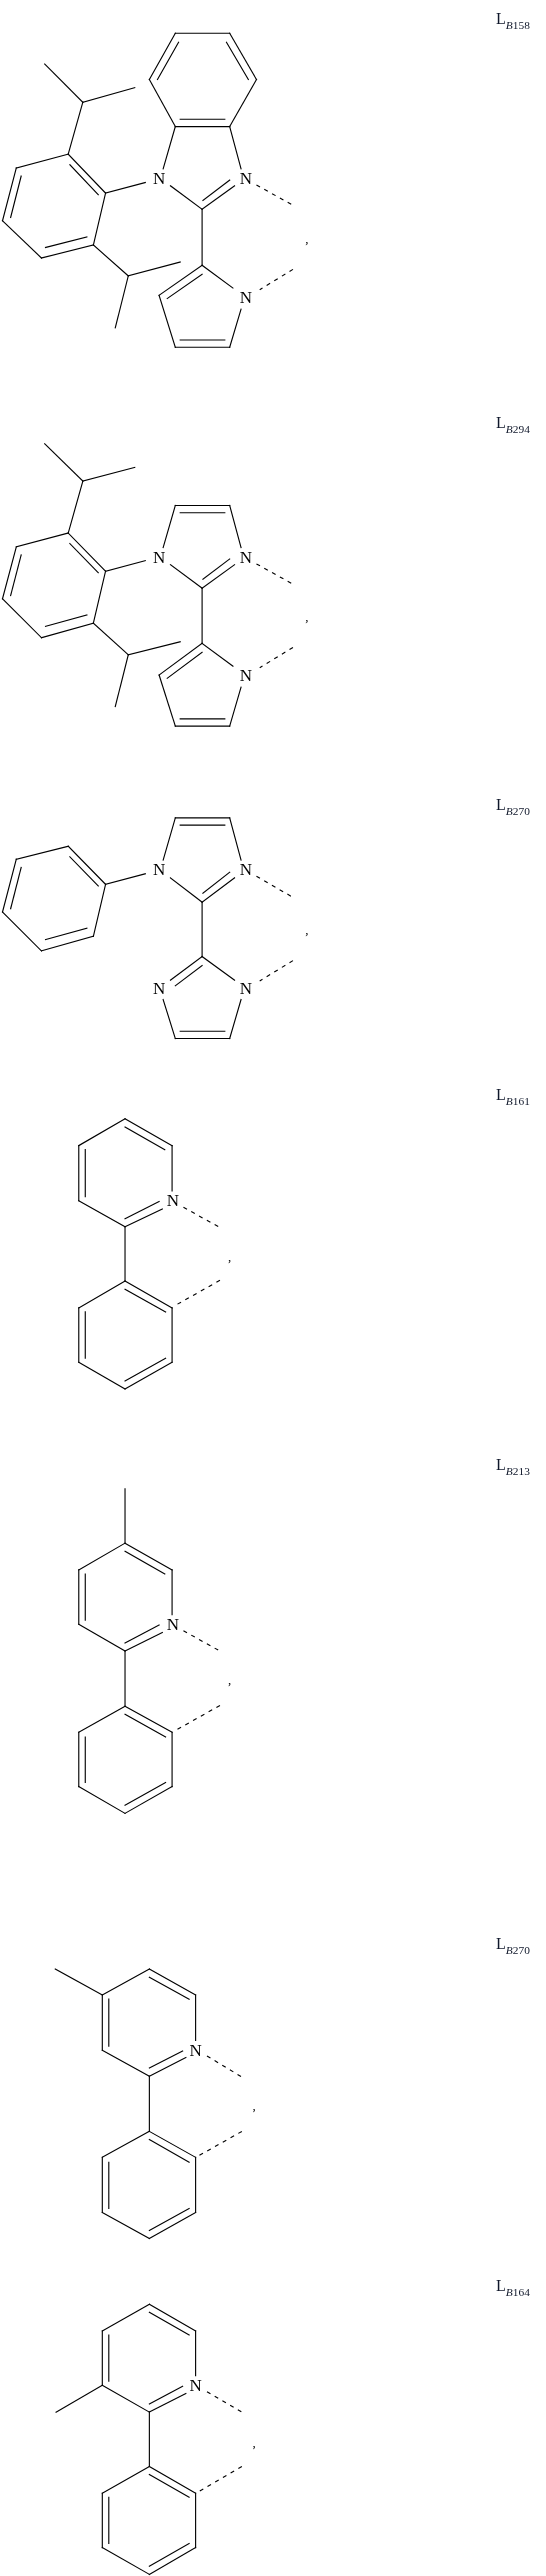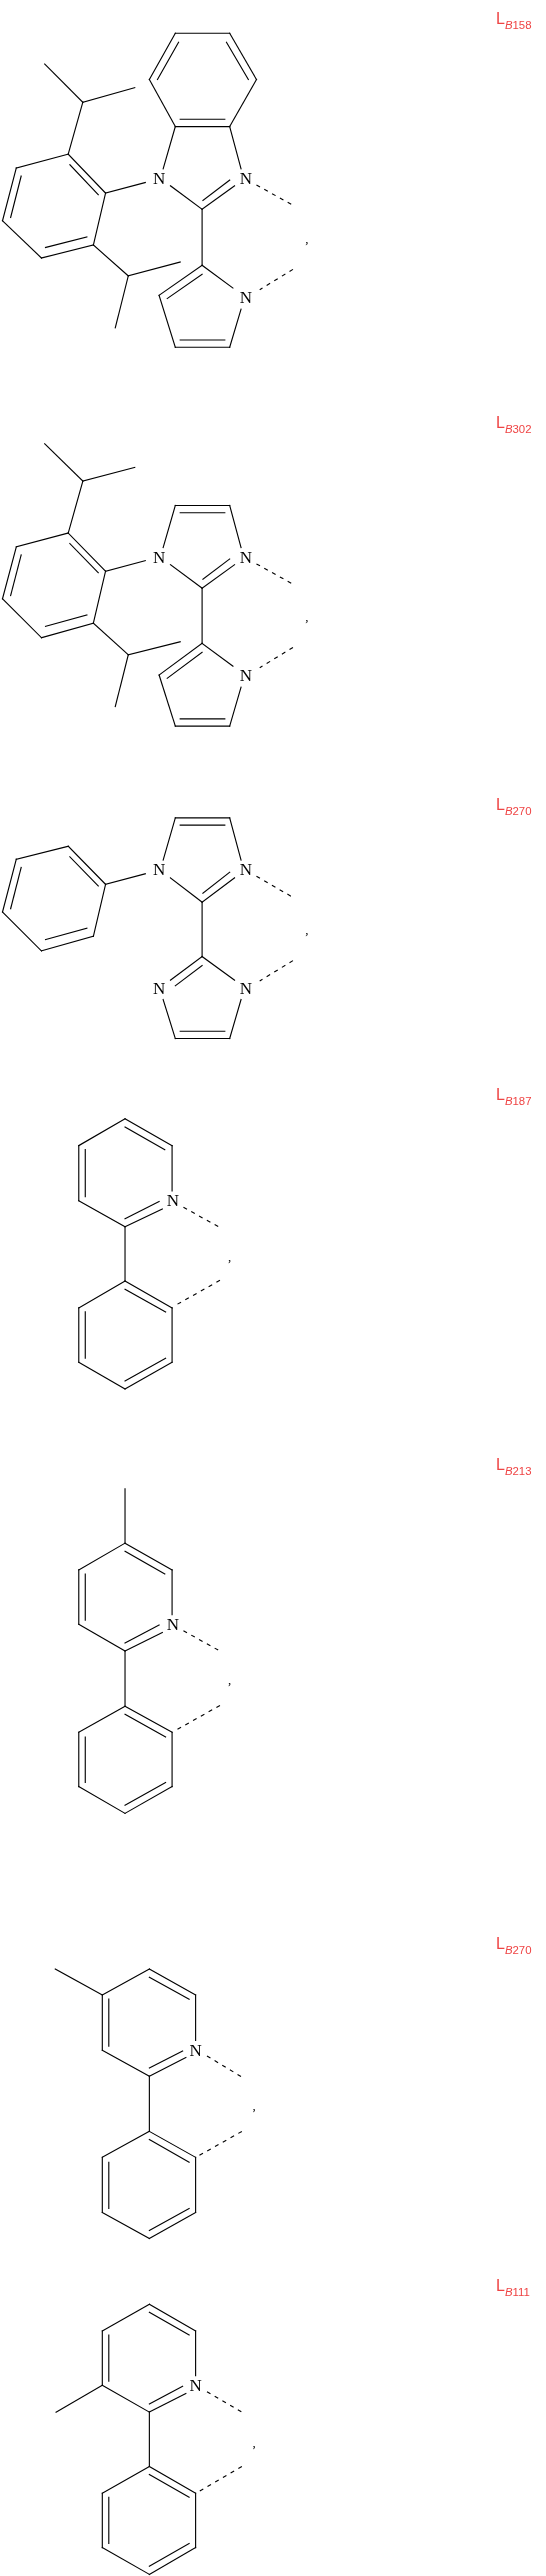--- a/index.html
+++ b/index.html
@@ -2,47 +2,47 @@
 <html style="font-size:13px"><head>
 <meta charset="utf-8">
 <style>
   html, body { margin: 0; padding: 0; background: #ffffff; }
   body { width: 547px; height: 2576px; position: relative; overflow: hidden; font-family: "Liberation Serif", "DejaVu Serif", serif; }
   svg.mol { position: absolute; left: 0; top: 0; width: 547px; height: 2576px; }
   svg.mol line { stroke: #000000; stroke-width: 1.4; stroke-linecap: square; }
   svg.mol line.dash { stroke-dasharray: 5 6; stroke-linecap: butt; }
   svg.mol text.atom { font-family: "Liberation Serif", "DejaVu Serif", serif; font-size: 21px; fill: #000; text-anchor: middle; dominant-baseline: central; }
   svg.mol text.comma { font-family: "Liberation Serif", "DejaVu Serif", serif; font-size: 16px; fill: #000; text-anchor: middle; }
-  .label { position: absolute; left: 496px; font-family: Liberation Sans, sans-serif; font-size: 16px; color: #ef4444; white-space: nowrap; line-height: 1; }
+  .label { position: absolute; left: 496px; font-family: Liberation Serif, serif; font-size: 16px; color: #0f172a; white-space: nowrap; line-height: 1; }
   .label .sub { font-size: 11.4px; position: relative; top: 4.9px; }
   .label .sub i { font-style: italic; }
 </style>
 </head>
 <body>
 
 <div class="label" style="top:11.4px">
   <span>L</span><span class="sub"><i>B</i><span>158</span></span>
 </div>
 <div class="label" style="top:415px">
-  <span>L</span><span class="sub"><i>B</i><span>302</span></span>
+  <span>L</span><span class="sub"><i>B</i><span>294</span></span>
 </div>
 <div class="label" style="top:797px">
   <span>L</span><span class="sub"><i>B</i><span>270</span></span>
 </div>
 <div class="label" style="top:1087px">
-  <span>L</span><span class="sub"><i>B</i><span>187</span></span>
+  <span>L</span><span class="sub"><i>B</i><span>161</span></span>
 </div>
 <div class="label" style="top:1457px">
   <span>L</span><span class="sub"><i>B</i><span>213</span></span>
 </div>
 <div class="label" style="top:1936px">
   <span>L</span><span class="sub"><i>B</i><span>270</span></span>
 </div>
 <div class="label" style="top:2278px">
-  <span>L</span><span class="sub"><i>B</i><span>111</span></span>
+  <span>L</span><span class="sub"><i>B</i><span>164</span></span>
 </div>
 
 <svg class="mol" viewBox="0 0 674 3175" xmlns="http://www.w3.org/2000/svg">
 
   <g>
 
     <line x1="216" y1="41" x2="283" y2="41"></line>
     <line x1="283" y1="41" x2="316" y2="98"></line>
     <line x1="279" y1="52" x2="306" y2="98"></line>
     <line x1="316" y1="98" x2="283" y2="156"></line>

